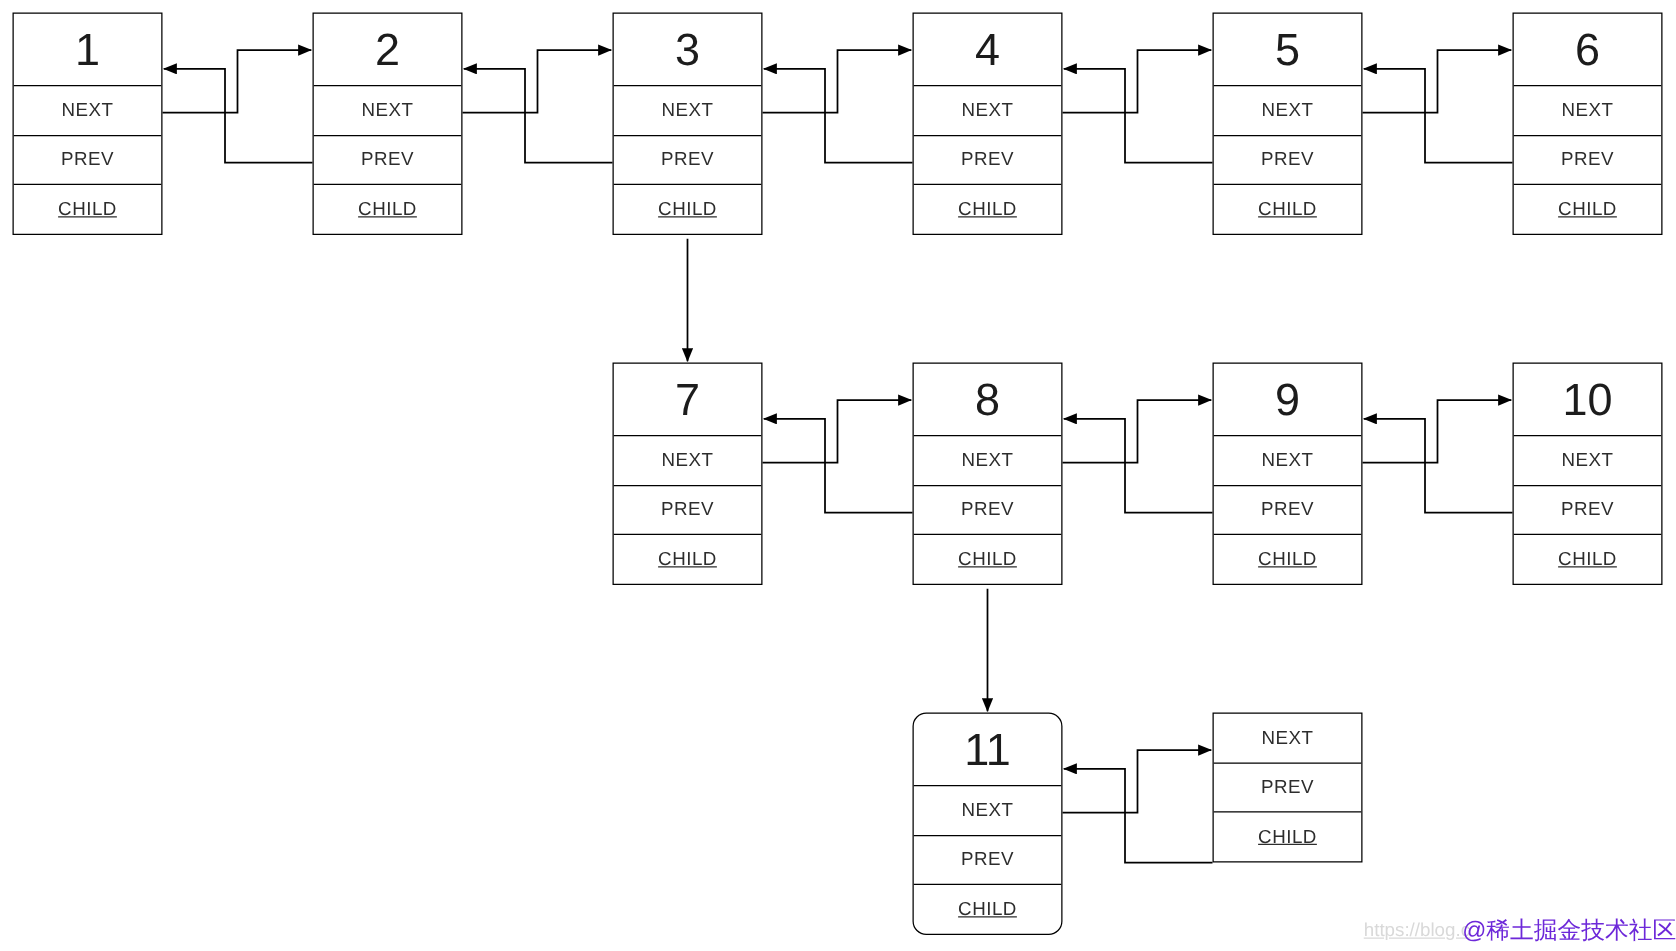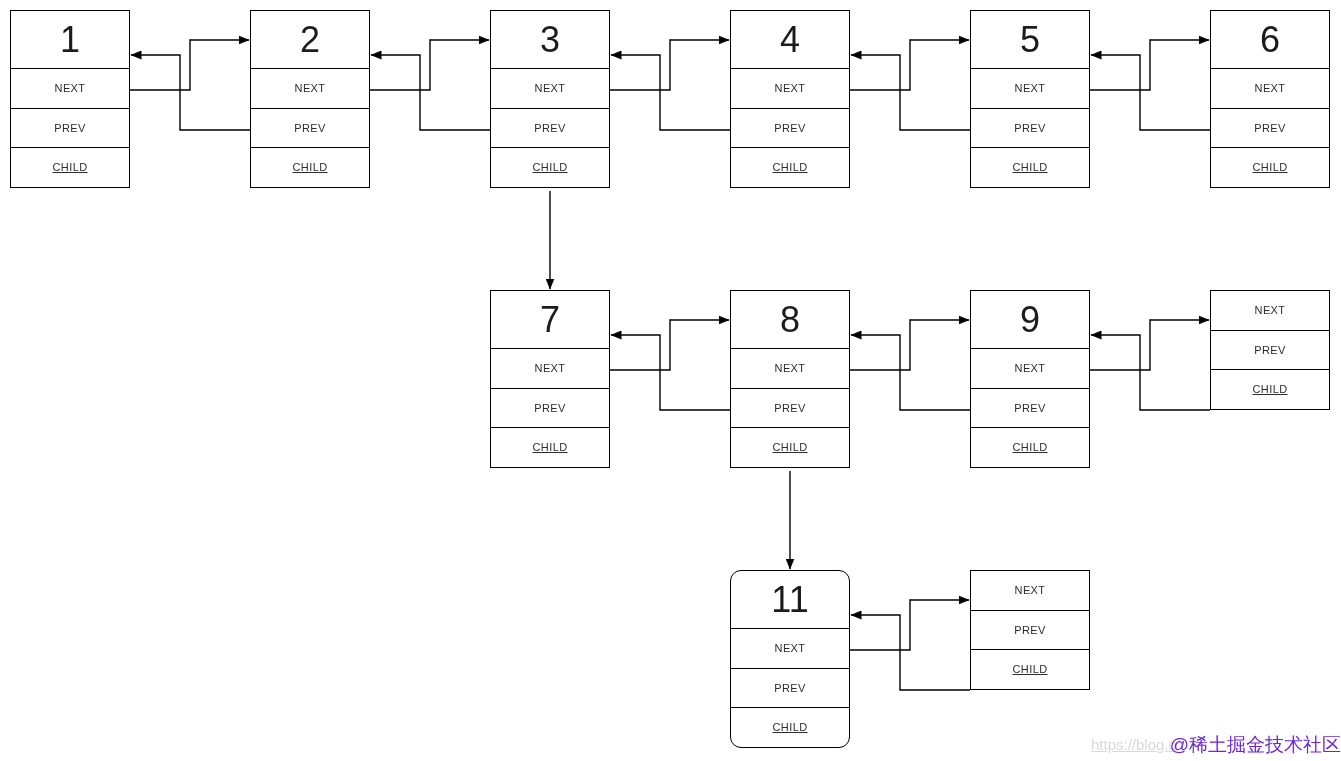--- a/index.html
+++ b/index.html
@@ -43,21 +43,21 @@
     font-size: 36px;
     font-weight: 400;
     color: var(--numcol, #1c1c1c);
     border-bottom: 1.5px solid var(--border, #000000);
   }
   .node-field {
     height: 38.5px;
     display: flex;
     align-items: center;
     justify-content: center;
-    font-size: 11px;
+    font-size: 15px;
     letter-spacing: 0.4px;
     color: var(--fieldcol, #2d2d2d);
     border-bottom: 1.5px solid var(--border, #000000);
   }
   .node-field:last-child {
     border-bottom: none;
     text-decoration: underline;
   }
   .watermark-url {
     position: absolute;
@@ -163,20 +163,21 @@
       <div class="node-field">PREV</div>
       <div class="node-field">CHILD</div>
     </div>
     <div class="node" style="left: 970px; top: 290px;">
       <div class="node-header">9</div>
       <div class="node-field">NEXT</div>
       <div class="node-field">PREV</div>
       <div class="node-field">CHILD</div>
     </div>
     <div class="node" style="left: 1210px; top: 290px;">
+      <div class="node-header">10</div>
       <div class="node-field">NEXT</div>
       <div class="node-field">PREV</div>
       <div class="node-field">CHILD</div>
     </div>
     <div class="node" style="left: 730px; top: 570px; border-radius: 11px;">
       <div class="node-header">11</div>
       <div class="node-field">NEXT</div>
       <div class="node-field">PREV</div>
       <div class="node-field">CHILD</div>
     </div>

